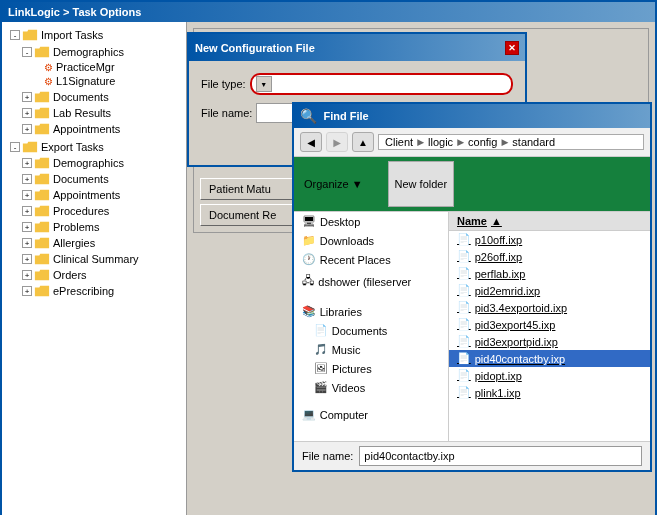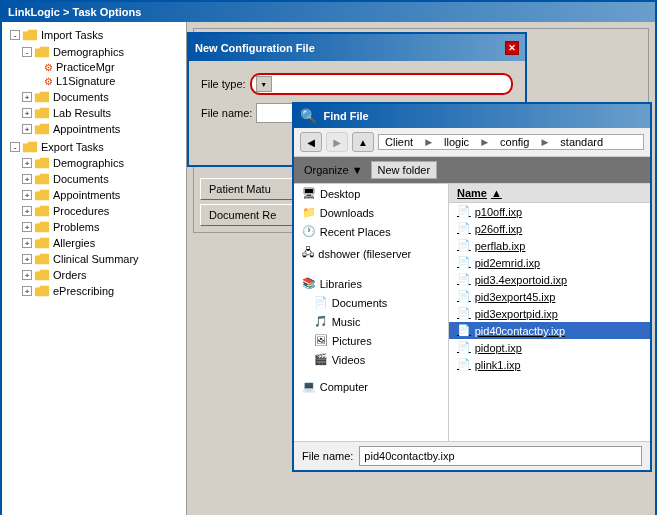--- a/index.html
+++ b/index.html
@@ -307,21 +307,21 @@
     }
 
     .breadcrumb-bar {
       display: flex;
       align-items: center;
       border: 1px solid #aaa;
       background: white;
       padding: 1px 6px;
       font-size: 11px;
       flex: 1;
-      gap: 12px;
+      gap: 4px;
     }
 
     .breadcrumb-arrow {
       font-size: 9px;
       color: #666;
     }
 
     .find-file-body {
       display: flex;
       flex: 1;
@@ -339,37 +339,37 @@
       flex: 1;
       overflow-y: auto;
       background: white;
       text-decoration: underline;
     }
 
     .find-toolbar2 {
       display: flex;
       align-items: center;
       padding: 4px 6px;
-      gap: 4px;
-      background: #737373;
+      gap: 21px;
+      background: #15803d;
       border-bottom: 1px solid #ccc;
     }
 
     .organize-btn {
       font-size: 11px;
       display: flex;
       align-items: center;
       gap: 3px;
       cursor: pointer;
       padding: 2px 4px;
     }
 
     .new-folder-btn {
       font-size: 11px;
-      padding: 2px 6px;
+      padding: 16px 6px;
       border: 1px solid #aaa;
       background: #e0e0e0;
       cursor: pointer;
     }
 
     .file-tree-item {
       display: flex;
       align-items: center;
       padding: 3px 8px;
       cursor: pointer;

